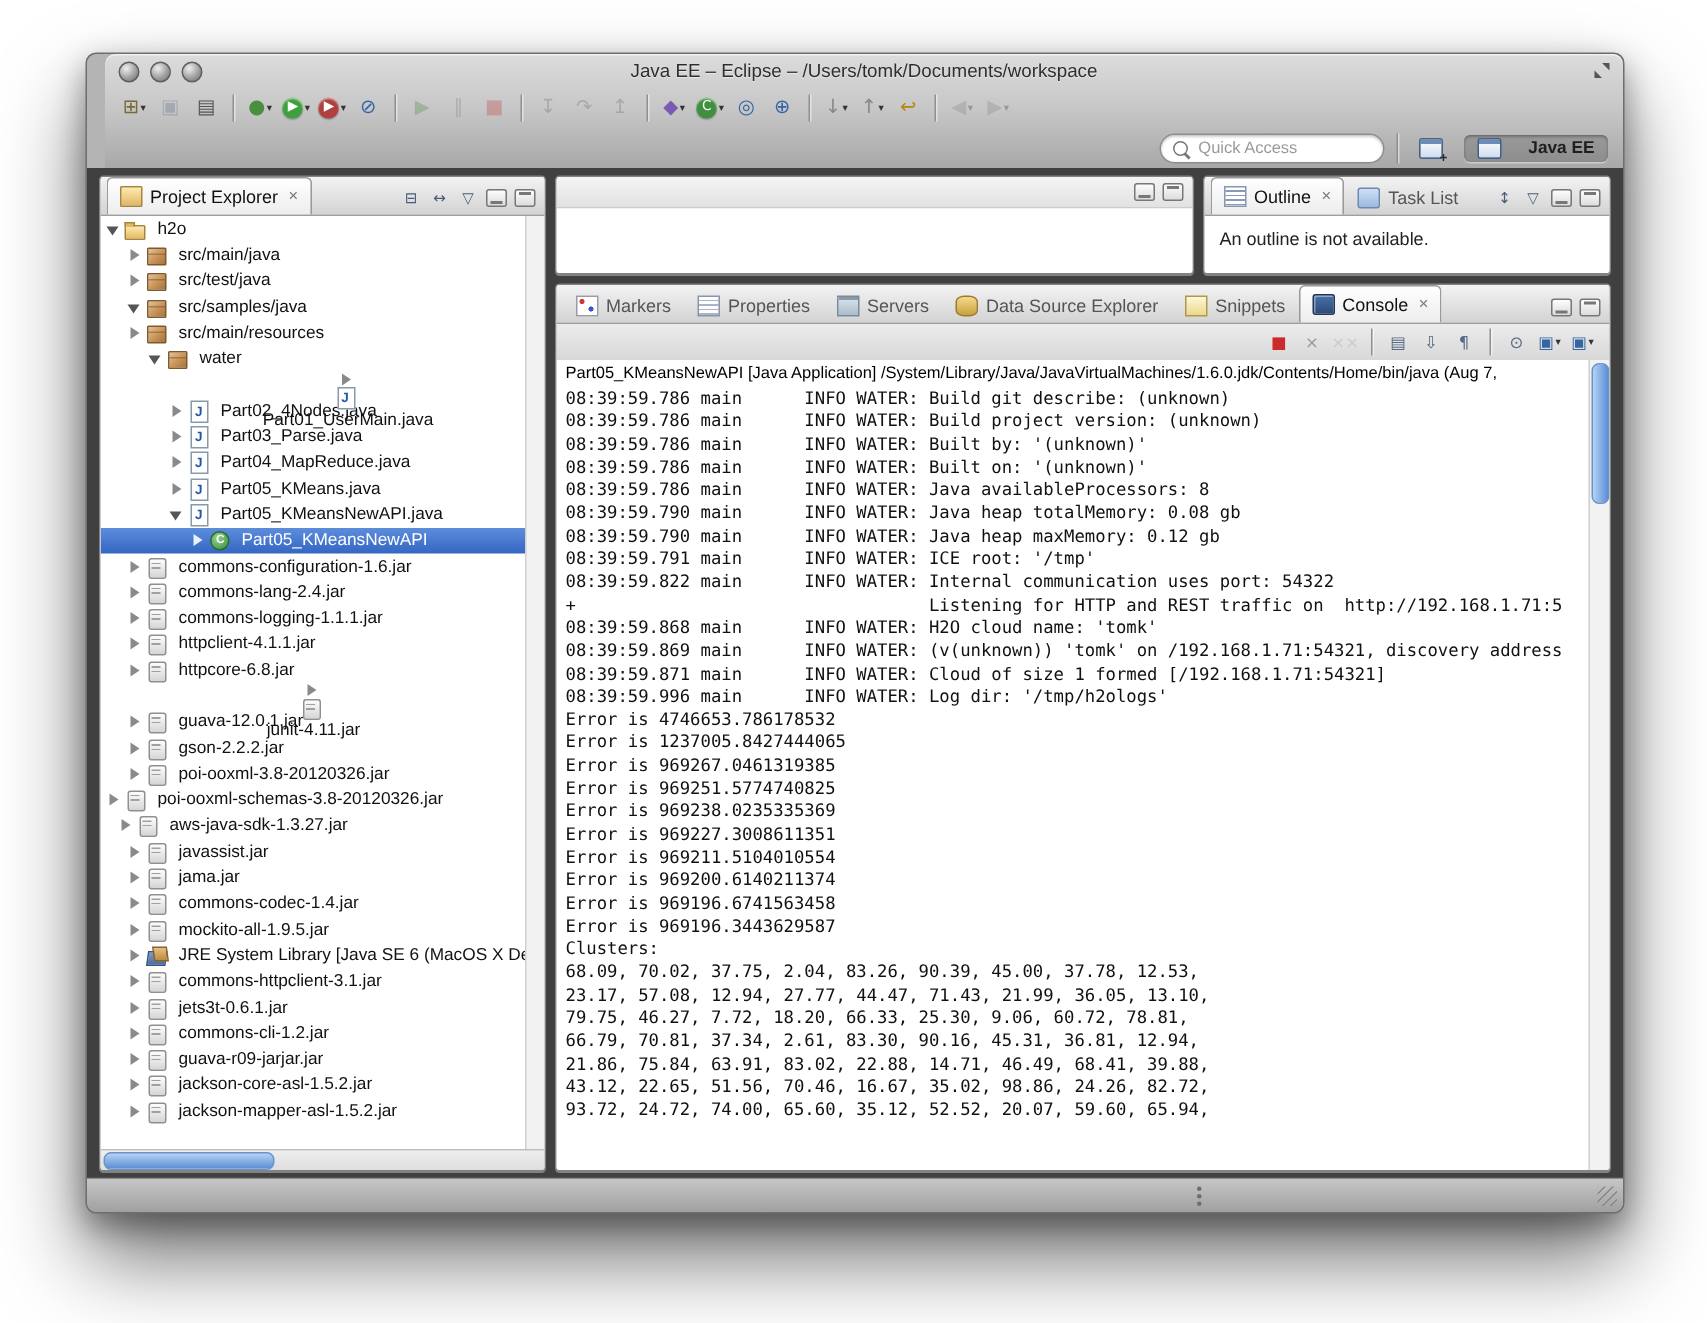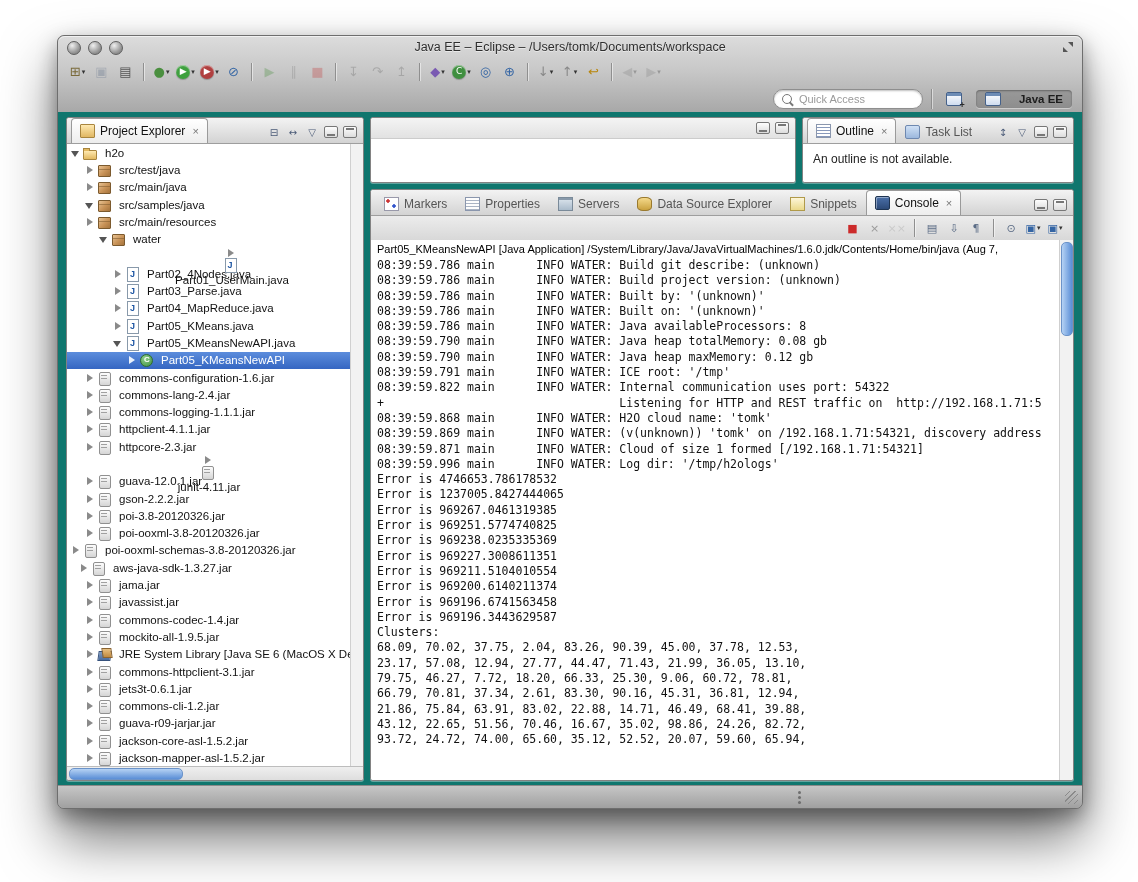--- a/index.html
+++ b/index.html
@@ -3,21 +3,21 @@
 <meta charset="utf-8">
 <style>
   html,body{margin:0;padding:0}
   body{width:1138px;height:882px;background:#ffffff;position:relative;overflow:hidden;
        font-family:"Liberation Sans",sans-serif;-webkit-font-smoothing:antialiased}
 
   
   .window{position:absolute;left:57px;top:35px;width:1024px;height:772px;border-radius:7px;
           background:#b4b4b4;border:1px solid #6e6e6e;
           box-shadow:0 30px 55px rgba(0,0,0,.55),0 8px 20px rgba(0,0,0,.35)}
-  .chrome{position:absolute;top:0;left:0;right:0;height:76px;border-radius:7px 7px 0 0;
+  .chrome{position:absolute;top:0;left:12px;right:0;height:76px;border-radius:7px 7px 0 0;
           background:linear-gradient(180deg,#dcdcdc 0%,#c8c8c8 45%,#a8a8a8 100%);
           border-bottom:1px solid #7e7e7e;box-shadow:inset 0 1px 0 rgba(255,255,255,.6)}
   .titlebar{height:22px;position:relative}
   .traffic{position:absolute;left:9px;top:5px;display:flex;gap:7px}
   .tl{width:12px;height:12px;border-radius:50%;border:1px solid #5f5f5f;
       background:radial-gradient(circle at 35% 30%,#efefef,#9a9a9a 60%,#6f6f6f)}
   .title{text-align:center;font-size:12.5px;color:#2e2e2e;line-height:22px;
          text-shadow:0 1px 0 rgba(255,255,255,.5);white-space:nowrap;overflow:hidden}
   .fs{position:absolute;right:9px;top:6px;width:10px;height:10px}
   .fs::before{content:'';position:absolute;right:0;top:0;border-top:5px solid #555;border-left:5px solid transparent}
@@ -47,21 +47,21 @@
   .persp-open{width:26px}
   .persp-icon{width:14px;height:12px;border:1px solid #45618a;border-radius:2px;
               background:linear-gradient(#ffffff,#cfdcef);position:relative;flex:0 0 14px}
   .persp-icon::before{content:'';position:absolute;left:0;right:0;top:0;height:3px;background:#6d8cb5}
   .persp-icon.plus::after{content:'+';position:absolute;right:-4px;bottom:-5px;font:bold 9px "Liberation Sans",sans-serif;color:#2c2c2c}
   .persp-active{display:flex;align-items:center;gap:18px;padding:2px 9px;border-radius:4px;
                 background:rgba(0,0,0,.17);box-shadow:inset 0 1px 2px rgba(0,0,0,.35),0 1px 0 rgba(255,255,255,.4);
                 font-weight:bold;font-size:11.5px;color:#1e1e1e}
 
   
-  .main{position:absolute;top:76px;left:0;right:0;bottom:22px;background:#0f766e}
+  .main{position:absolute;top:76px;left:0;right:0;bottom:22px;background:#404040}
   .panel{position:absolute;border:1px solid #828282;border-radius:3px;background:#fff;overflow:hidden;
          box-shadow:0 1px 0 rgba(255,255,255,.35)}
   .tabstrip{height:25px;background:linear-gradient(#f3f3f3,#d3d3d3);border-bottom:1px solid #9e9e9e;
             display:flex;align-items:flex-end;padding:0 6px 0 4px;position:relative}
   .tabs{display:flex;align-items:flex-end;height:100%}
   .vtab{display:flex;align-items:center;gap:5px;height:22px;padding:0 8px;font-size:12px;color:#555;
         border:1px solid transparent;border-bottom:none;border-radius:4px 4px 0 0;white-space:nowrap}
   .vtab.active{background:linear-gradient(#ffffff,#ededed);border-color:#9a9a9a;color:#111;height:24px}
   .tclose{display:none;font-size:11px;color:#777;margin-left:2px}
   .vtab.active .tclose{display:inline}
@@ -310,26 +310,26 @@
       <div class="tree">
 
       <div class="row" style="padding-left: 4px;">
             <span class="tw expanded"></span>
             <span class="node-icon ic-project"></span>
             <span class="lbl">h2o</span>
           </div>
           <div class="row" style="padding-left: 18px;">
             <span class="tw collapsed"></span>
             <span class="node-icon ic-package"></span>
+            <span class="lbl">src/main/java</span>
+          </div>
+          <div class="row" style="padding-left: 18px;">
+            <span class="tw collapsed"></span>
+            <span class="node-icon ic-package"></span>
             <span class="lbl">src/test/java</span>
-          </div>
-          <div class="row" style="padding-left: 18px;">
-            <span class="tw collapsed"></span>
-            <span class="node-icon ic-package"></span>
-            <span class="lbl">src/main/java</span>
           </div>
           <div class="row" style="padding-left: 18px;">
             <span class="tw expanded"></span>
             <span class="node-icon ic-package"></span>
             <span class="lbl">src/samples/java</span>
           </div>
           <div class="row" style="padding-left: 18px;">
             <span class="tw collapsed"></span>
             <span class="node-icon ic-package"></span>
             <span class="lbl">src/main/resources</span>
@@ -390,66 +390,61 @@
             <span class="lbl">commons-logging-1.1.1.jar</span>
           </div>
           <div class="row" style="padding-left: 18px;">
             <span class="tw collapsed"></span>
             <span class="node-icon ic-jar"></span>
             <span class="lbl">httpclient-4.1.1.jar</span>
           </div>
           <div class="row" style="padding-left: 18px;">
             <span class="tw collapsed"></span>
             <span class="node-icon ic-jar"></span>
-            <span class="lbl">httpcore-2.3.jar</span>
+            <span class="lbl">httpcore-6.8.jar</span>
           </div>
           <div class="row" style=" flex-direction: column;">
             <span class="tw collapsed"></span>
             <span class="node-icon ic-jar"></span>
             <span class="lbl">junit-4.11.jar</span>
           </div>
           <div class="row" style="padding-left: 18px;">
             <span class="tw collapsed"></span>
             <span class="node-icon ic-jar"></span>
             <span class="lbl">guava-12.0.1.jar</span>
           </div>
           <div class="row" style="padding-left: 18px;">
             <span class="tw collapsed"></span>
             <span class="node-icon ic-jar"></span>
             <span class="lbl">gson-2.2.2.jar</span>
           </div>
           <div class="row" style="padding-left: 18px;">
             <span class="tw collapsed"></span>
             <span class="node-icon ic-jar"></span>
-            <span class="lbl">poi-3.8-20120326.jar</span>
-          </div>
-          <div class="row" style="padding-left: 18px;">
-            <span class="tw collapsed"></span>
-            <span class="node-icon ic-jar"></span>
             <span class="lbl">poi-ooxml-3.8-20120326.jar</span>
           </div>
           <div class="row" style="padding-left: 4px;">
             <span class="tw collapsed"></span>
             <span class="node-icon ic-jar"></span>
             <span class="lbl">poi-ooxml-schemas-3.8-20120326.jar</span>
           </div>
           <div class="row" style="padding-left: 12px;">
             <span class="tw collapsed"></span>
             <span class="node-icon ic-jar"></span>
             <span class="lbl">aws-java-sdk-1.3.27.jar</span>
           </div>
           <div class="row" style="padding-left: 18px;">
             <span class="tw collapsed"></span>
             <span class="node-icon ic-jar"></span>
+            <span class="lbl">javassist.jar</span>
+          </div>
+          <div class="row" style="padding-left: 18px;">
+            <span class="tw collapsed"></span>
+            <span class="node-icon ic-jar"></span>
             <span class="lbl">jama.jar</span>
-          </div>
-          <div class="row" style="padding-left: 18px;">
-            <span class="tw collapsed"></span>
-            <span class="node-icon ic-jar"></span>
-            <span class="lbl">javassist.jar</span>
           </div>
           <div class="row" style="padding-left: 18px;">
             <span class="tw collapsed"></span>
             <span class="node-icon ic-jar"></span>
             <span class="lbl">commons-codec-1.4.jar</span>
           </div>
           <div class="row" style="padding-left: 18px;">
             <span class="tw collapsed"></span>
             <span class="node-icon ic-jar"></span>
             <span class="lbl">mockito-all-1.9.5.jar</span>

